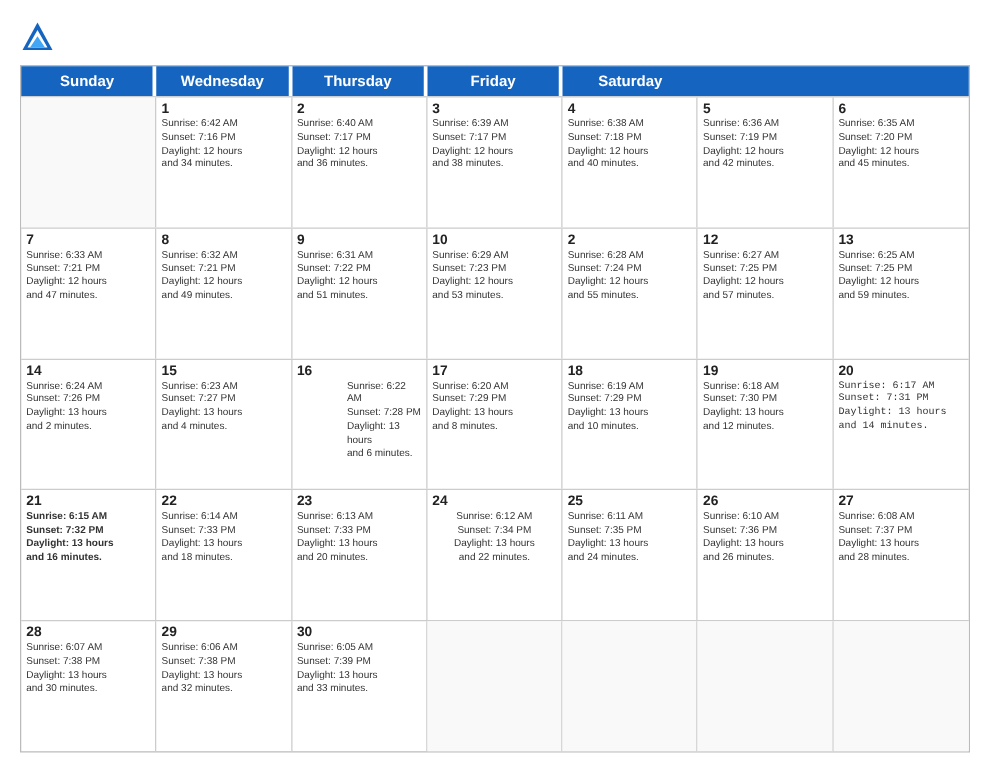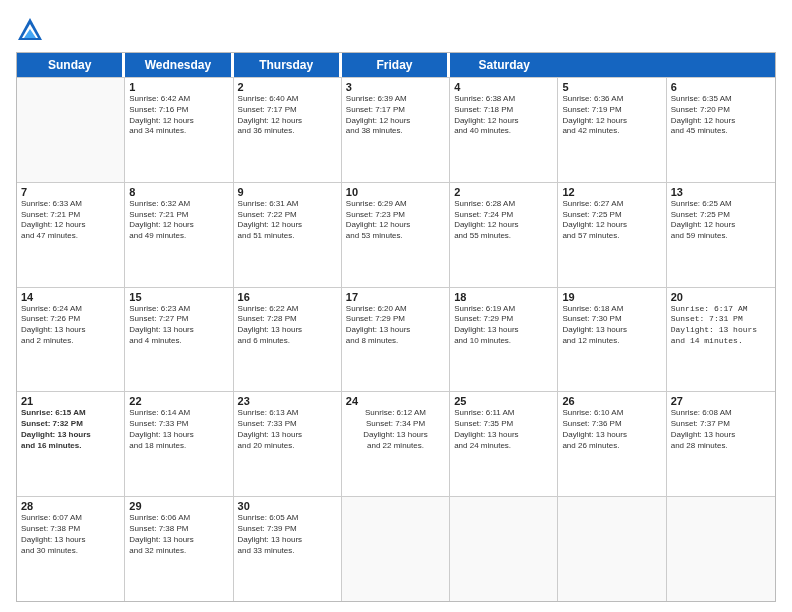--- a/index.html
+++ b/index.html
@@ -252,21 +252,21 @@
           </div>
           <div class="cal-cell">
             <span class="day-num">15</span>
             <div class="day-info" style="white-space: pre-line;">Sunrise: 6:23 AM
 Sunset: 7:27 PM
 Daylight: 13 hours
 and 4 minutes.</div>
           </div>
           <div class="cal-cell">
             <span class="day-num">16</span>
-            <div class="day-info" style="white-space: pre-line;">Sunrise: 6:22 AM
+            <div class="day-info" style="white-space: pre-line; margin-left: 40px;">Sunrise: 6:22 AM
 Sunset: 7:28 PM
 Daylight: 13 hours
 and 6 minutes.</div>
           </div>
           <div class="cal-cell">
             <span class="day-num">17</span>
             <div class="day-info" style="white-space: pre-line;">Sunrise: 6:20 AM
 Sunset: 7:29 PM
 Daylight: 13 hours
 and 8 minutes.</div>

